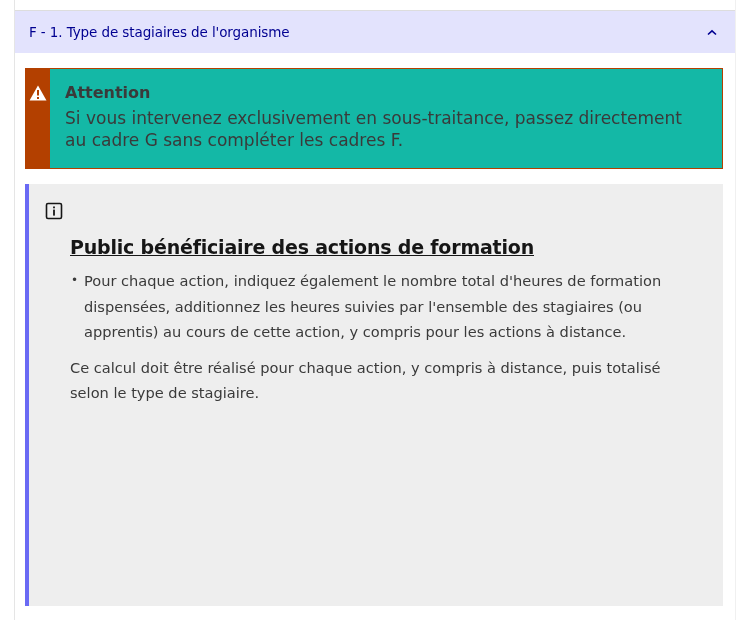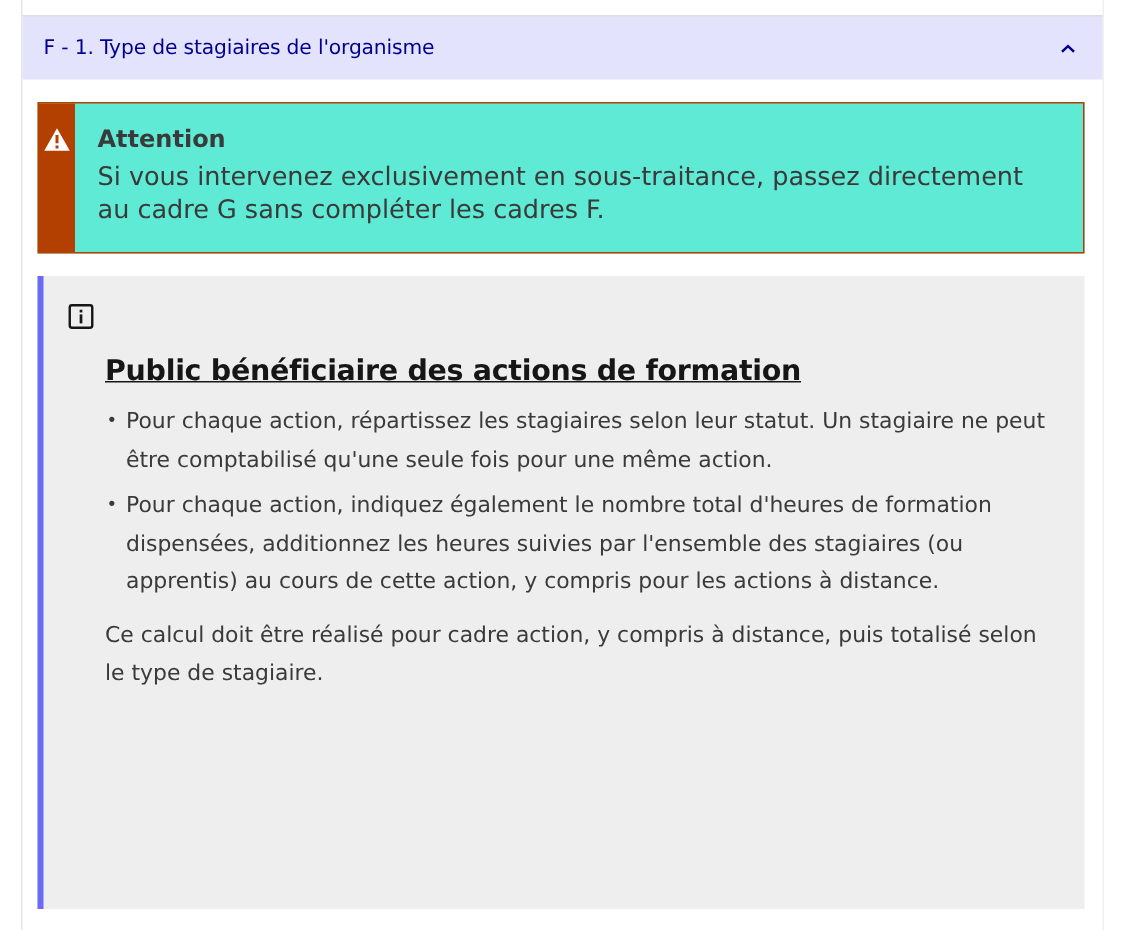--- a/index.html
+++ b/index.html
@@ -27,21 +27,21 @@
       font-size: 13.5px; color: #000091; letter-spacing: -0.1px;
     }
     .chevron {
       width: 14px; height: 14px; display: flex; align-items: center; justify-content: center;
     }
     
     .alert {
       position: absolute; left: 25px; top: 68px; width: 698px; height: 101px;
       border: 1px solid #b34000;
       display: flex;
-      background: #5eead4;
+      background: #14b8a6;
     }
     .alert-side {
       width: 36px; background: #b34000;
       display: flex; justify-content: center; padding-top: 16px;
     }
     .alert-body { padding: 14px 16px 0 15px; }
     .alert-title {
       font-size: 16px; font-weight: bold; color: #3a3a3a; margin-bottom: 5px;
     }
     .alert-text {
@@ -105,18 +105,17 @@
   <div class="callout-icon">
     <svg width="18" height="18" viewBox="0 0 18 18">
       <rect x="1.5" y="1.5" width="15" height="15" rx="1.5" fill="none" stroke="#161616" stroke-width="1.6"></rect>
       <rect x="8.1" y="4.5" width="1.8" height="1.8" fill="#161616"></rect>
       <rect x="8.1" y="7.6" width="1.8" height="6" fill="#161616"></rect>
     </svg>
   </div>
   <div class="callout-title">Public bénéficiaire des actions de formation</div>
   <div class="callout-content">
     <ul>
-      <li>Pour chaque action, répartissez les stagiaires selon leur statut. Un stagiaire ne peut être comptabilisé qu'une seule fois pour une même action.</li>
       <li>Pour chaque action, indiquez également le nombre total d'heures de formation dispensées, additionnez les heures suivies par l'ensemble des stagiaires (ou apprentis) au cours de cette action, y compris pour les actions à distance.</li>
     </ul>
-    <p>Ce calcul doit être réalisé pour cadre action, y compris à distance, puis totalisé selon le type de stagiaire.</p>
+    <p>Ce calcul doit être réalisé pour chaque action, y compris à distance, puis totalisé selon le type de stagiaire.</p>
   </div>
 </div>
 
 </body></html>

